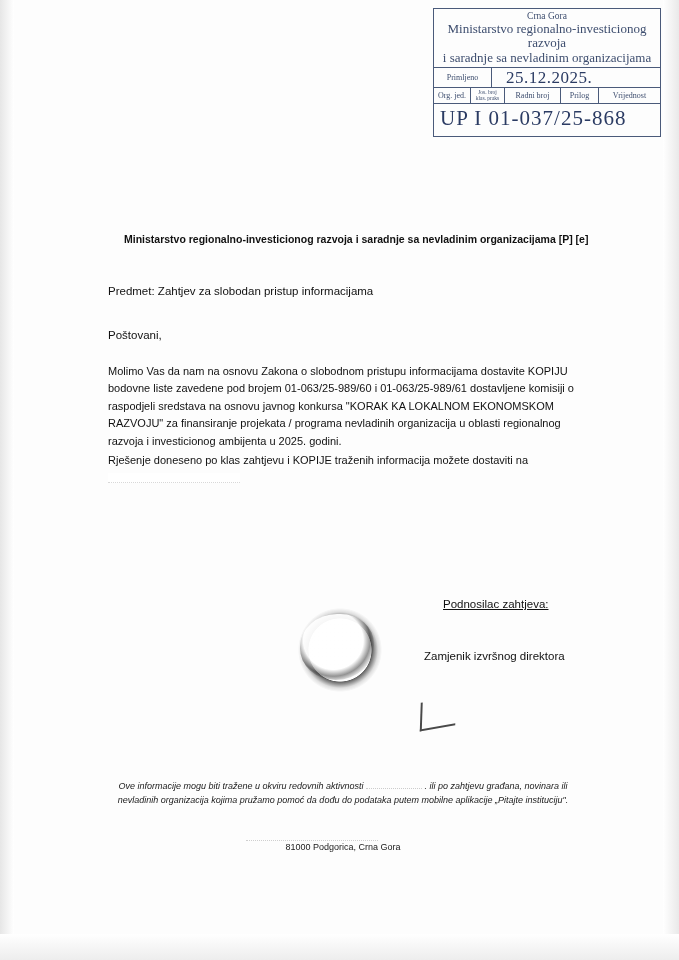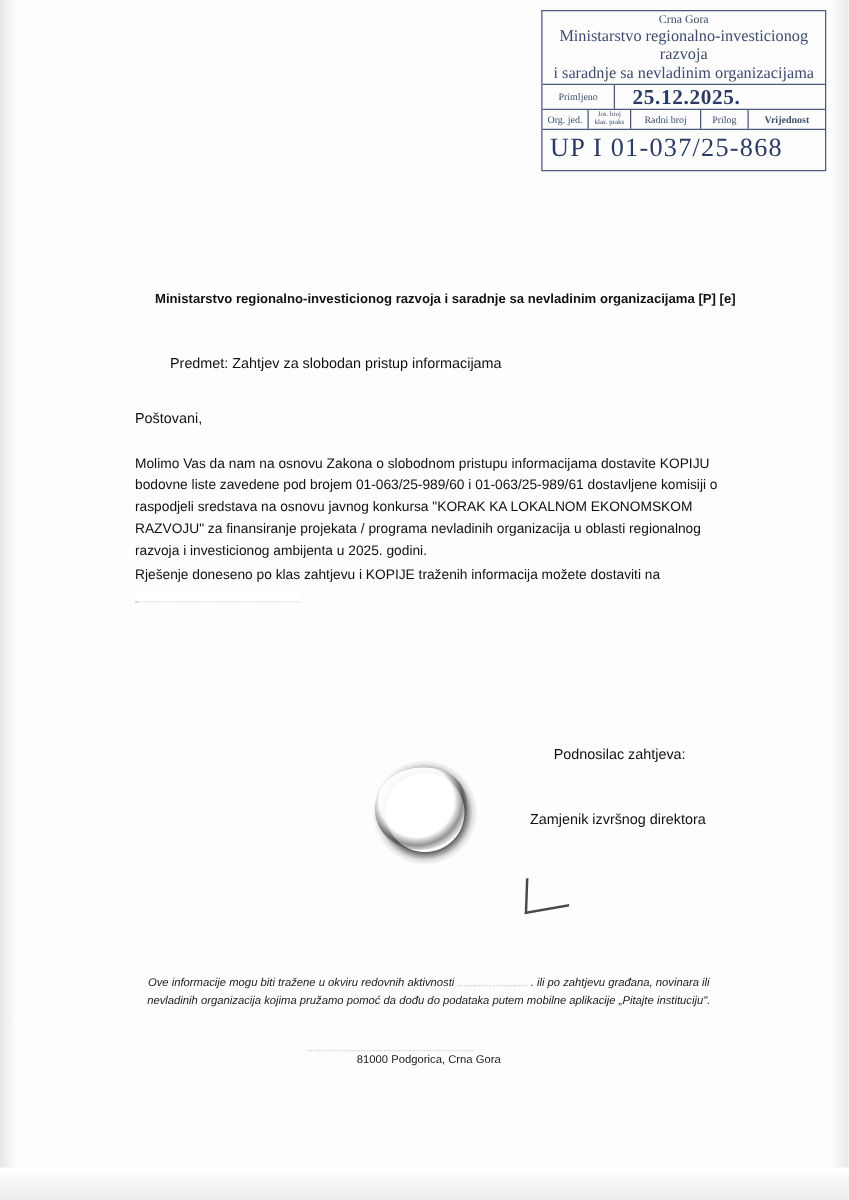--- a/index.html
+++ b/index.html
@@ -68,21 +68,21 @@
     border-right: 1.4px solid #4a5a7a;
     padding: 1px 3px;
     font-size: 8px;
     display: flex;
     align-items: center;
     justify-content: center;
     text-align: center;
     line-height: 1.0;
     box-sizing: border-box;
   }
-  .stamp-cell:last-child { border-right: none; font-weight: bold; }
+  .stamp-cell:last-child { border-right: none; }
   .stamp-label { width: 58px; }
   .stamp-date {
     flex: 1;
     font-family: "Liberation Serif", serif;
     font-size: 17px;
     color: #2b3b63;
     letter-spacing: 0.5px;
     justify-content: flex-start;
     padding-left: 14px;
   }
@@ -126,21 +126,20 @@
     font-size: 10.5px;
     font-weight: bold;
     line-height: 1.35;
   }
   .subject {
     position: absolute;
     left: 108px;
     top: 285px;
     width: 520px;
     font-size: 11.5px;
-    margin-left: 28px;
   }
   .salutation {
     position: absolute;
     left: 108px;
     top: 329px;
     font-size: 11.5px;
   }
   .para {
     position: absolute;
     left: 108px;
@@ -161,20 +160,21 @@
     vertical-align: middle;
   }
   .redact-a { width: 132px; margin-right: 2px; }
 
   
   .sign-label {
     position: absolute;
     left: 443px;
     top: 598px;
     font-size: 11.5px;
+    text-decoration: underline;
   }
   .sign-title {
     position: absolute;
     left: 424px;
     top: 650px;
     font-size: 11.5px;
   }
   
   .ink-blob {
     position: absolute;

